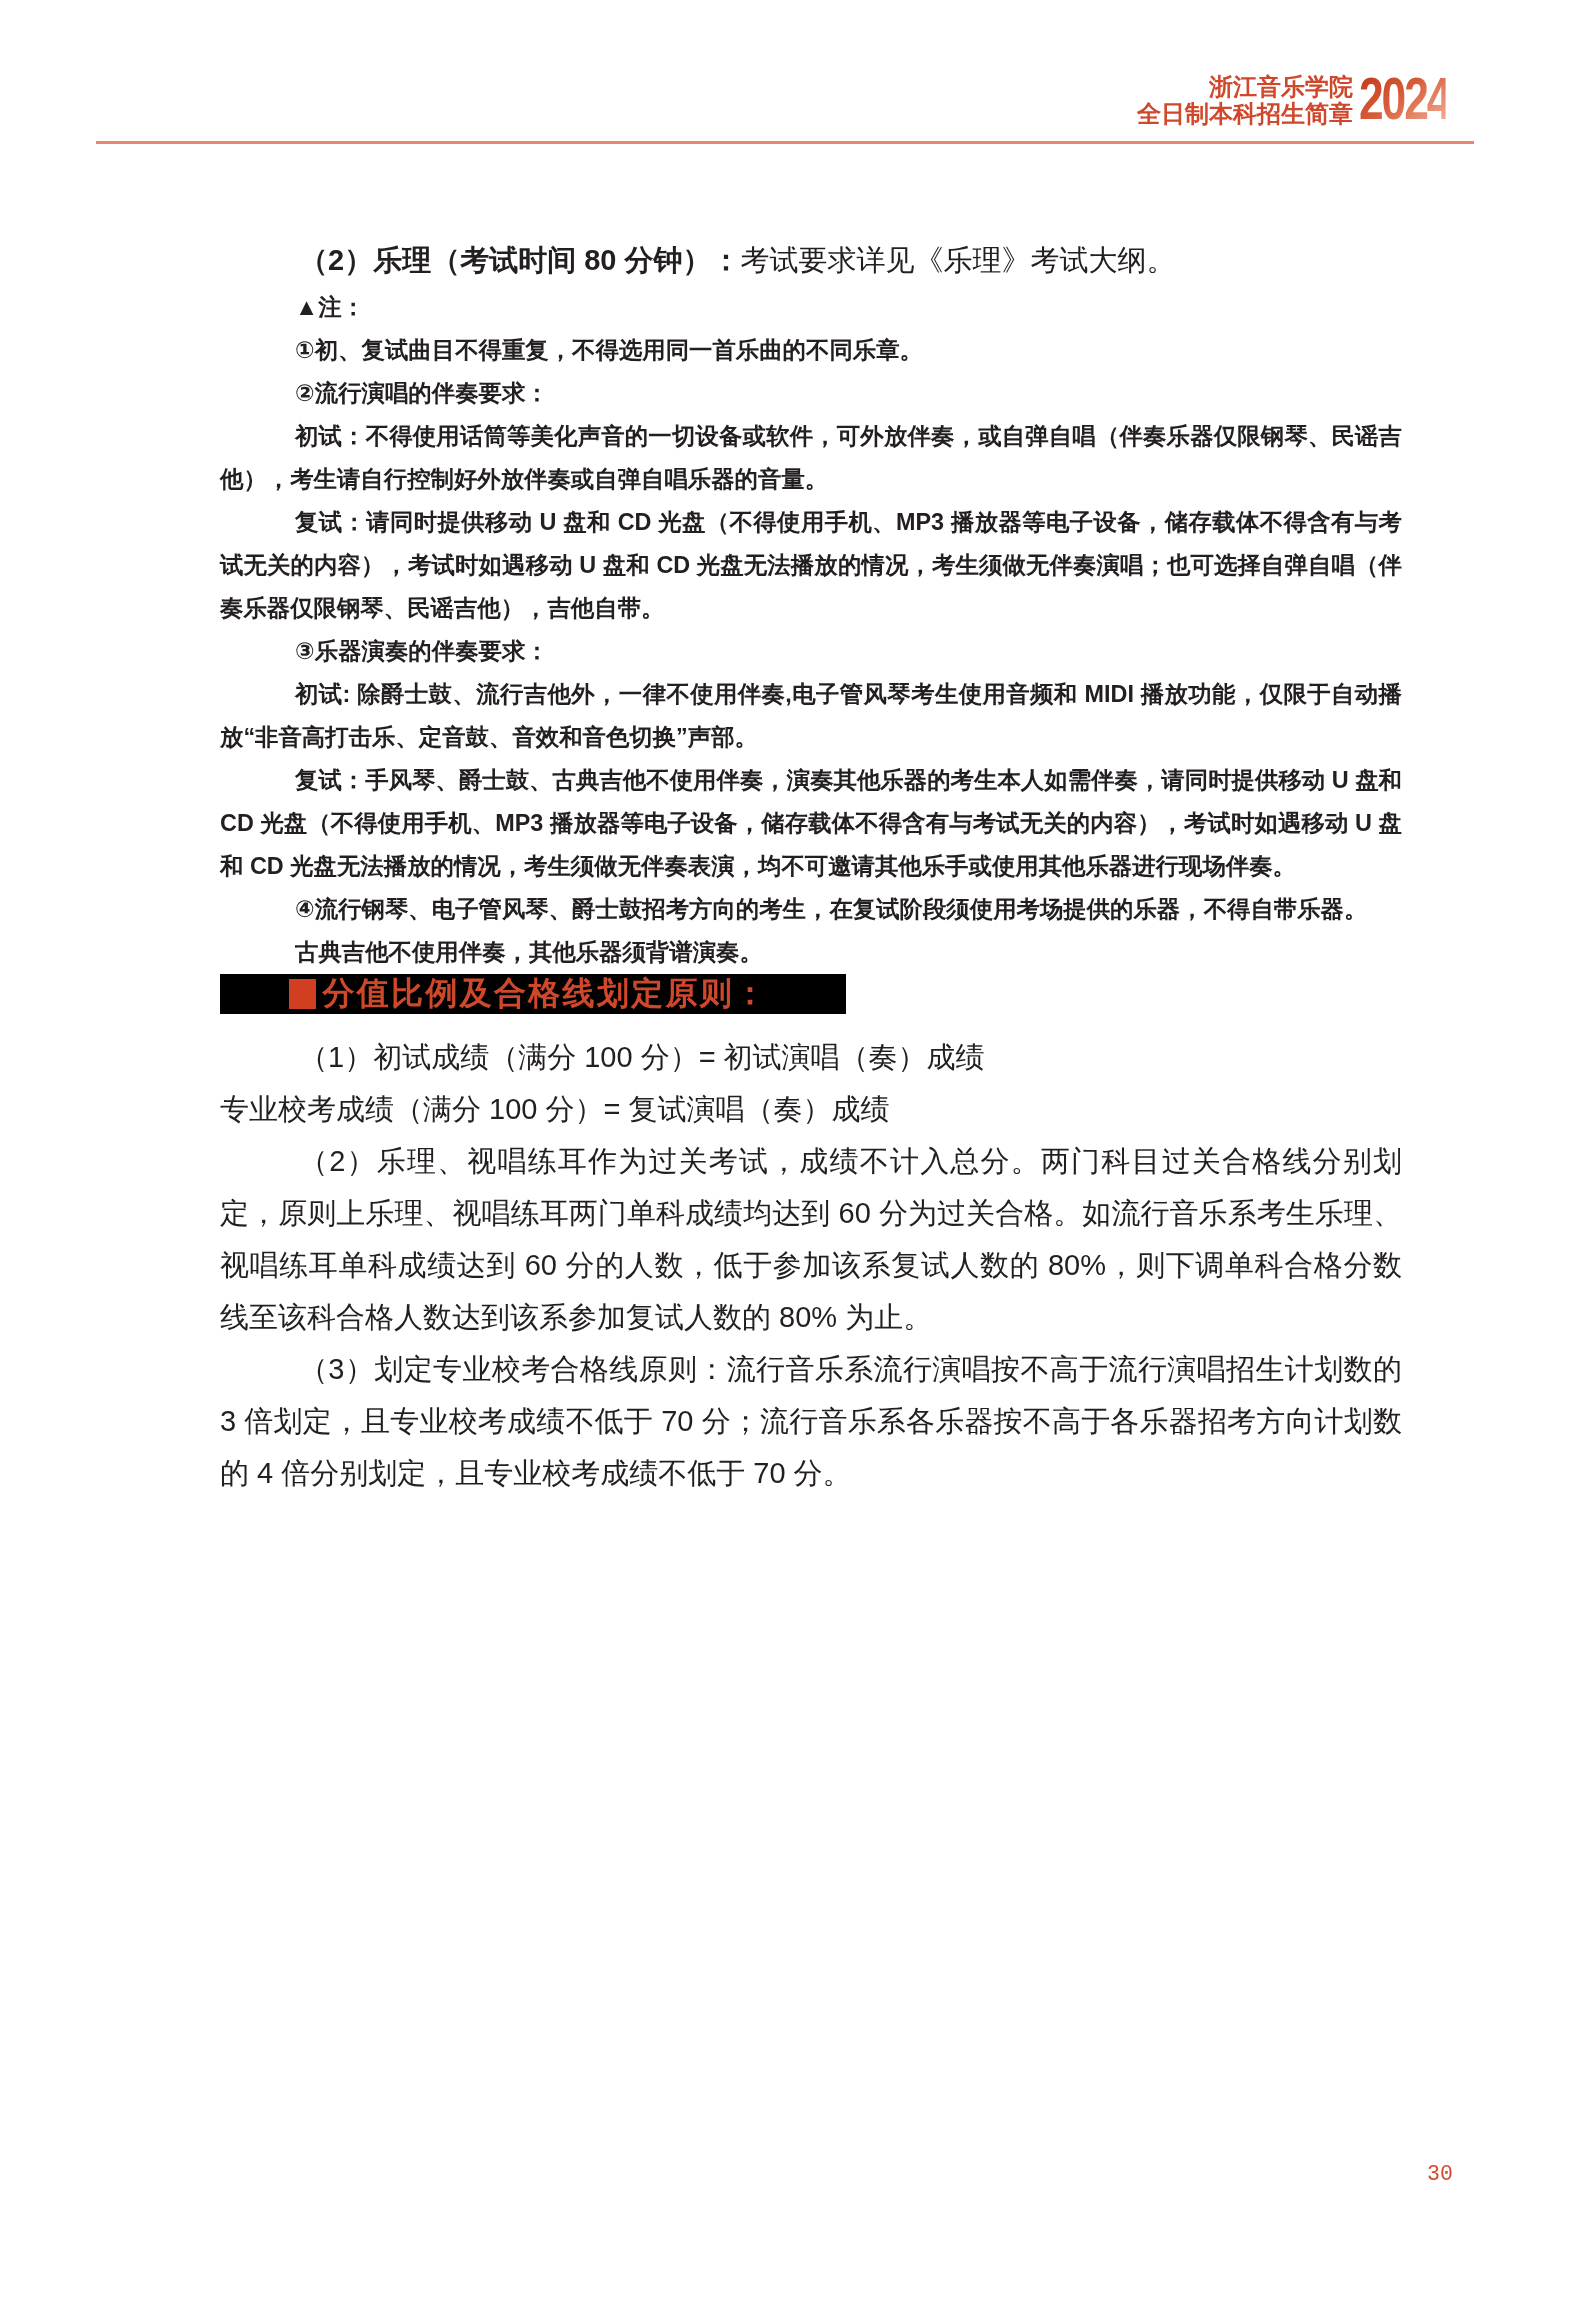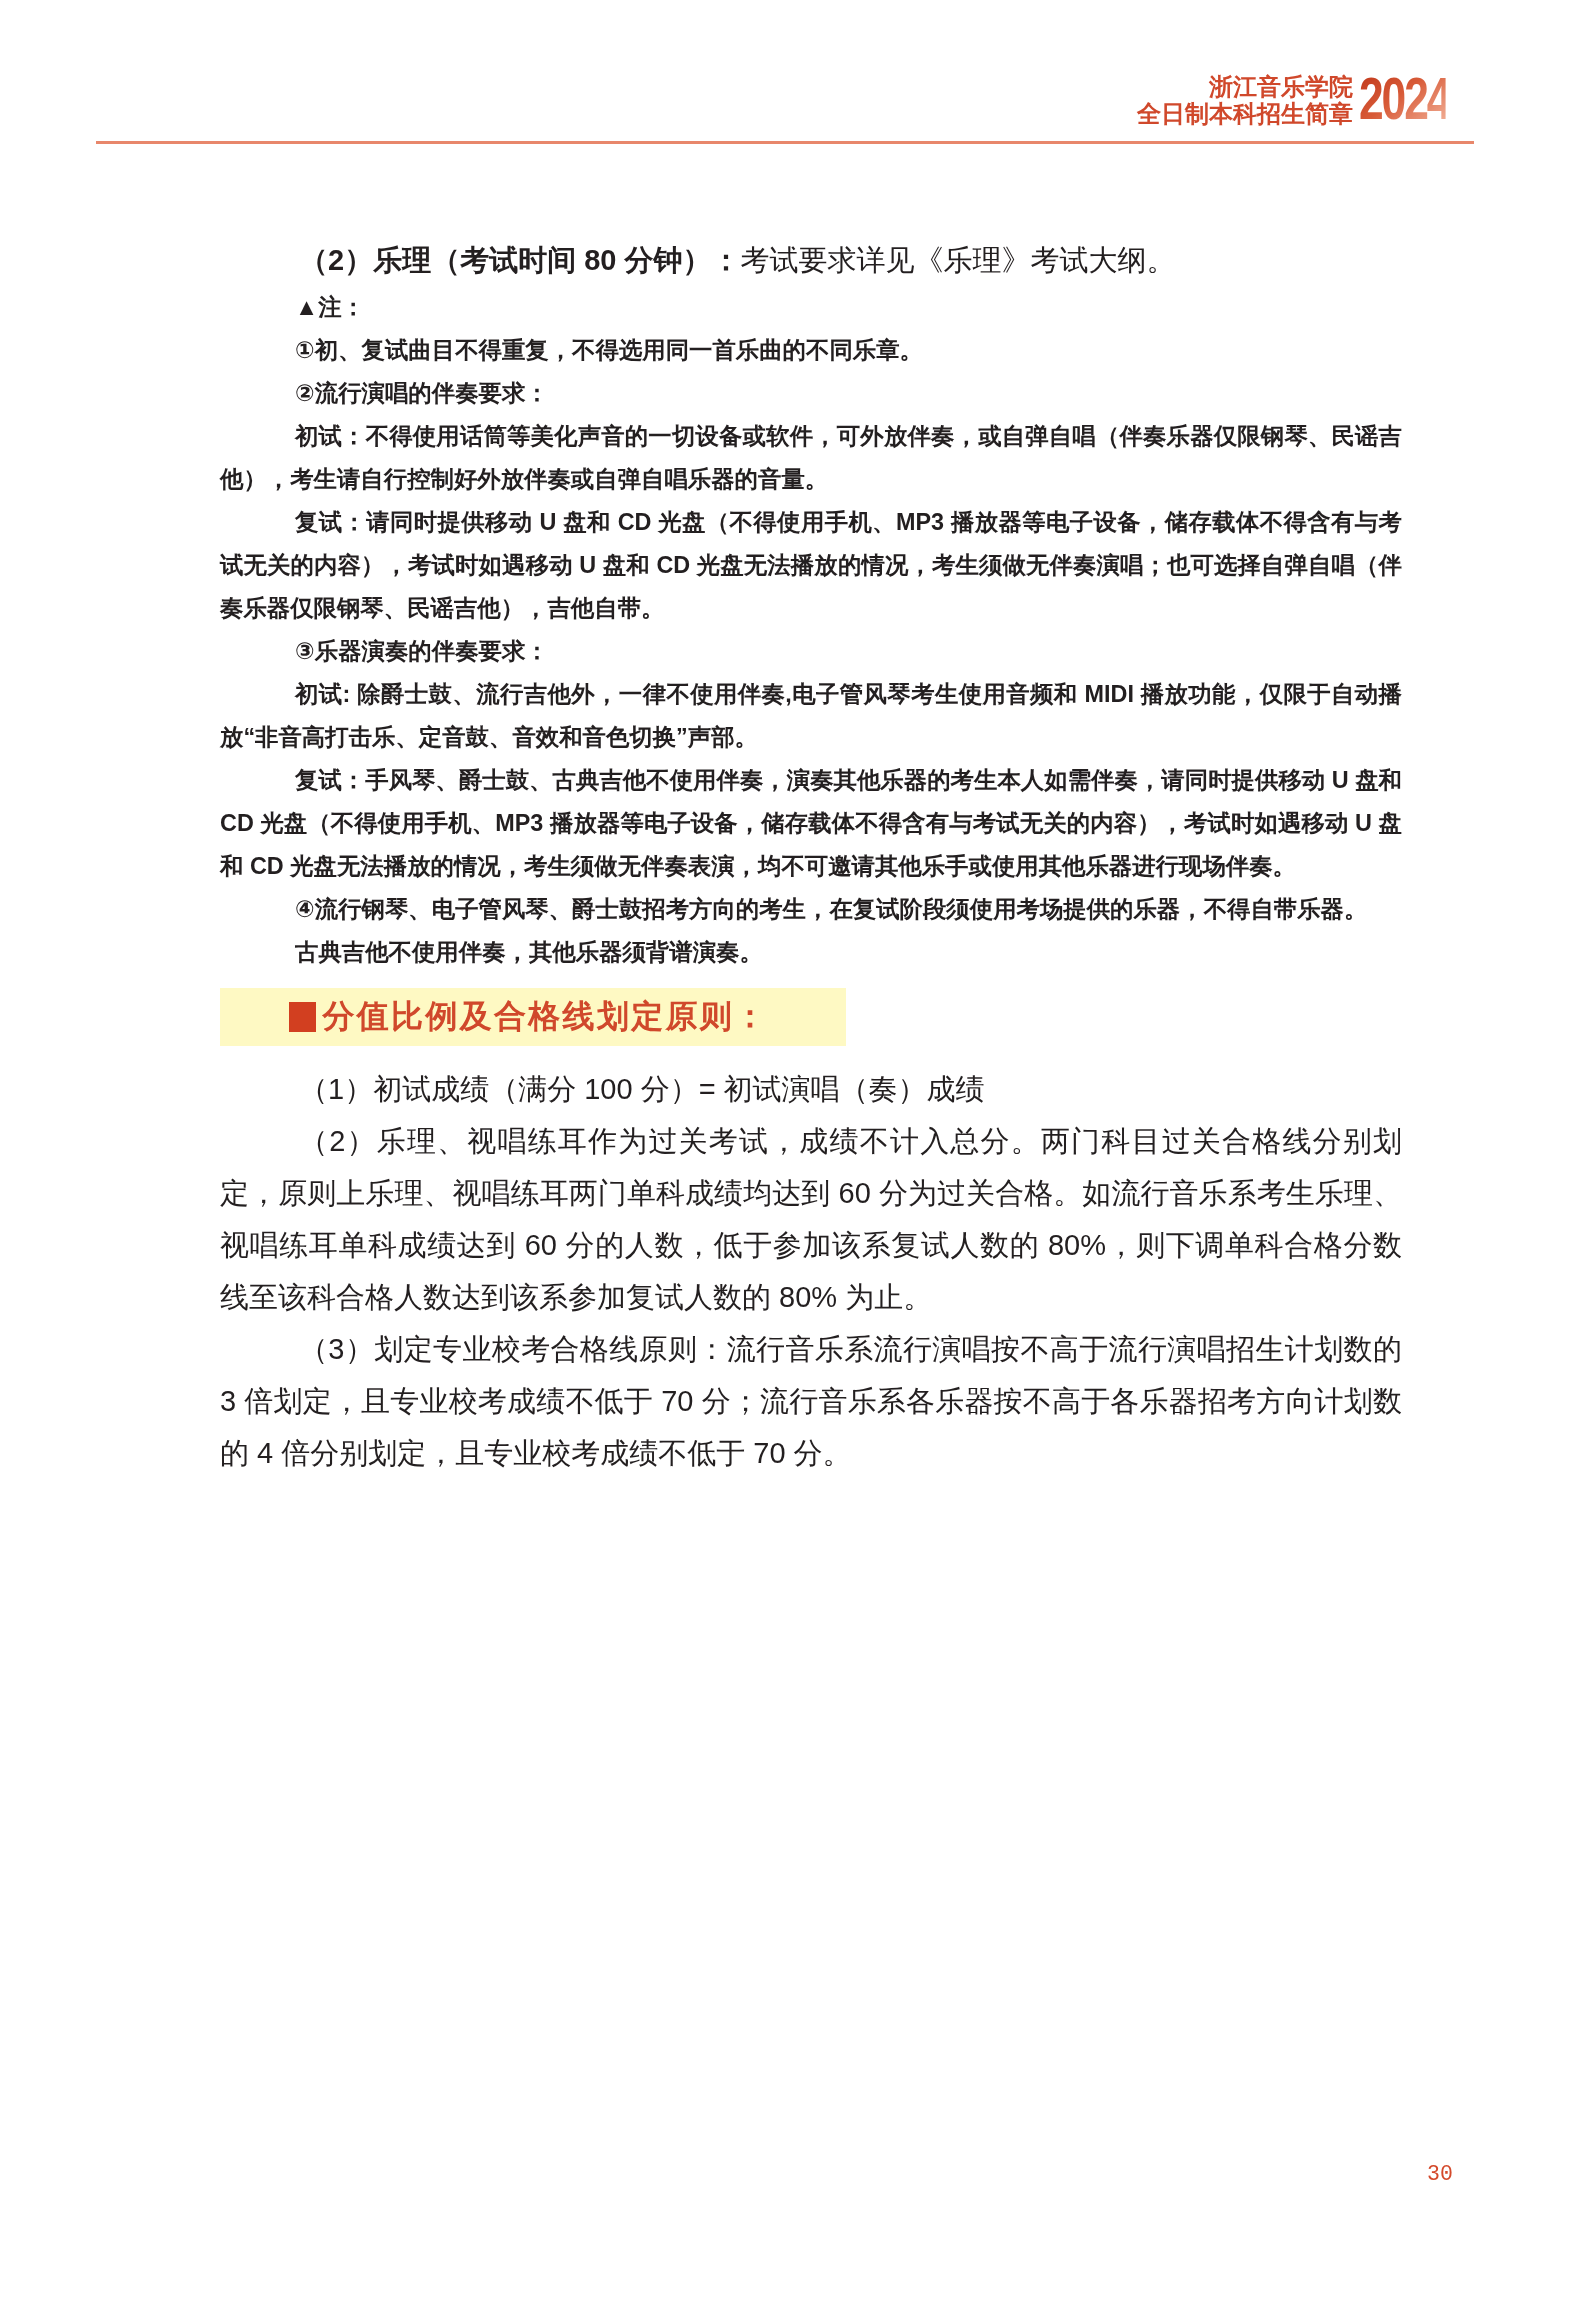--- a/index.html
+++ b/index.html
@@ -82,24 +82,23 @@
     font-size: 23.4px;
     line-height: 43px;
     font-weight: bold;
     text-align: justify;
     text-indent: 75px;
     color: #231F20;
   }
 
   
   .section-bar {
-    margin-top: 14px;
     width: 626px;
-    height: 58px;
-    background: #fef9c3;
+    height: 40px;
+    background: #000000;
     display: flex;
     align-items: center;
     padding-left: 69px;
     box-sizing: border-box;
   }
   .section-square {
     display: inline-block;
     width: 27px;
     height: 30px;
     background: #D23F20;
@@ -155,20 +154,21 @@
       <p class="notep">古典吉他不使用伴奏，其他乐器须背谱演奏。</p>
     </div>
 
     <div class="section-bar">
       <span class="section-square"></span>
       <span class="section-title">分值比例及合格线划定原则：</span>
     </div>
 
     <div class="rules">
       <p class="mainp ind">（1）初试成绩（满分 100 分）= 初试演唱（奏）成绩</p>
+      <p class="mainp">专业校考成绩（满分 100 分）= 复试演唱（奏）成绩</p>
       <p class="mainp ind">（2）乐理、视唱练耳作为过关考试，成绩不计入总分。两门科目过关合格线分别划定，原则上乐理、视唱练耳两门单科成绩均达到 60 分为过关合格。如流行音乐系考生乐理、视唱练耳单科成绩达到 60 分的人数，低于参加该系复试人数的 80%，则下调单科合格分数线至该科合格人数达到该系参加复试人数的 80% 为止。</p>
       <p class="mainp ind">（3）划定专业校考合格线原则：流行音乐系流行演唱按不高于流行演唱招生计划数的 3 倍划定，且专业校考成绩不低于 70 分；流行音乐系各乐器按不高于各乐器招考方向计划数的 4 倍分别划定，且专业校考成绩不低于 70 分。</p>
     </div>
 
   </div>
 
   <div class="page-num">30</div>
 
 </div>
 

